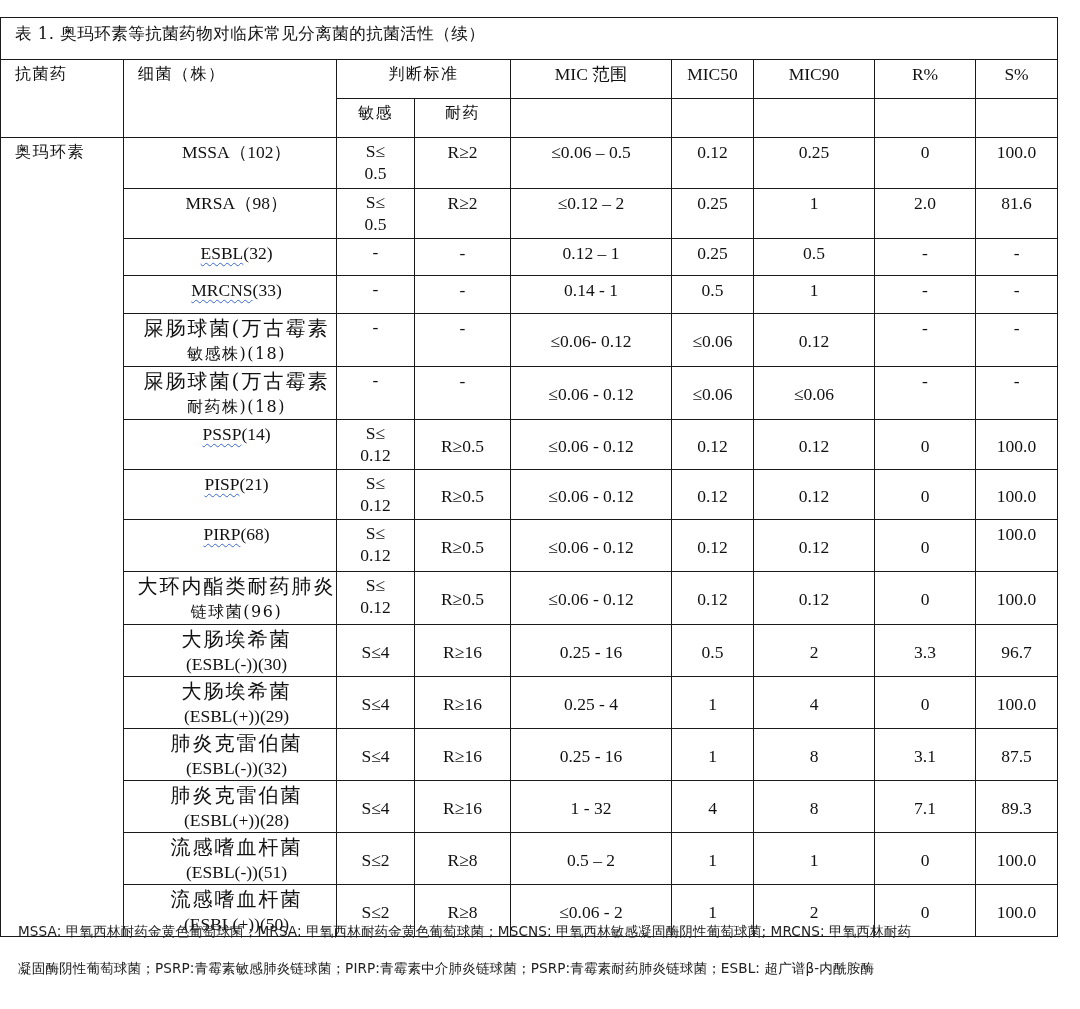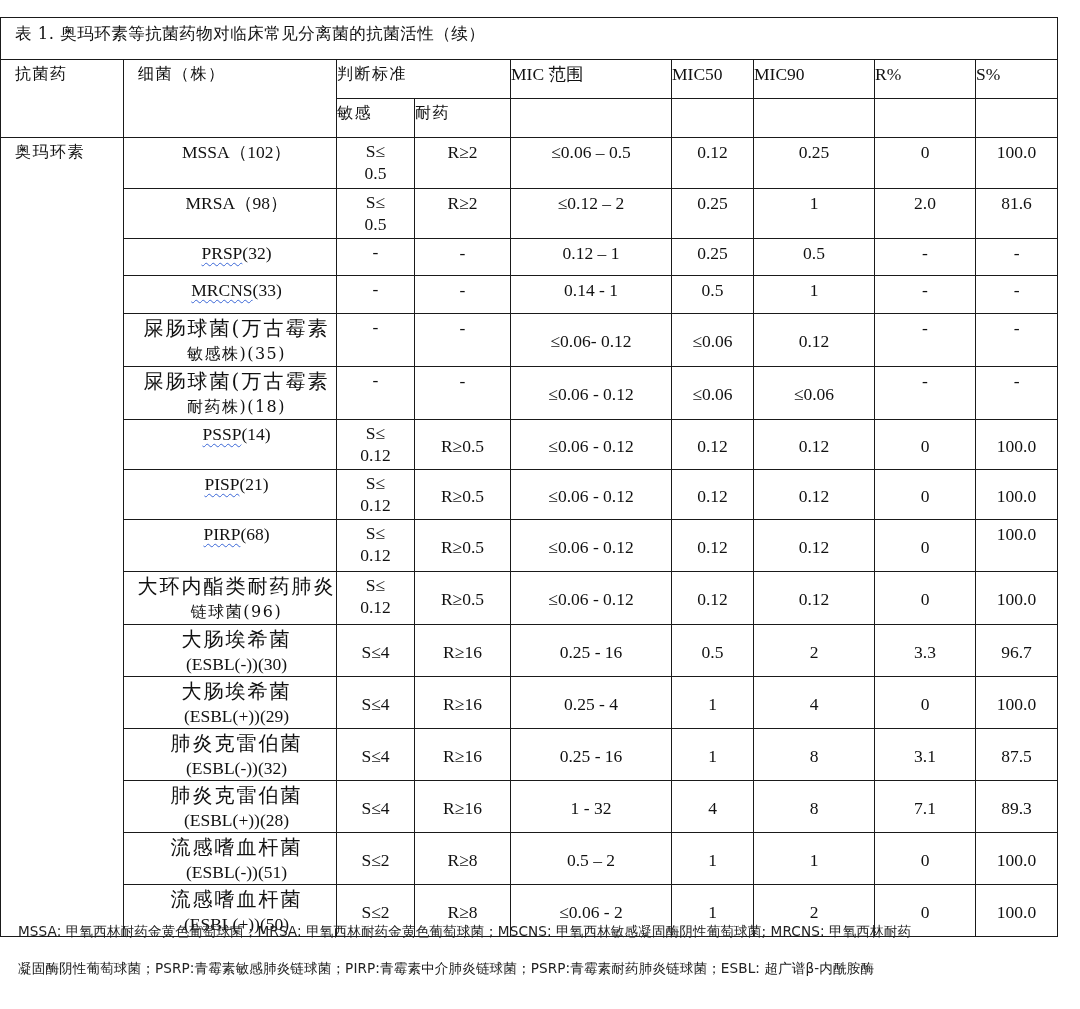--- a/index.html
+++ b/index.html
@@ -44,21 +44,21 @@
     .hdr1 td { height: 36px; }
     .hdr2 td { height: 36px; }
     .hdr-left {
       padding-left: 14px !important;
       padding-top: 2px !important;
       font-family: "DejaVu Serif", serif;
       font-size: 16px;
       letter-spacing: 1.5px;
     }
     .hdr-center {
-      text-align: left;
+      text-align: center;
       padding-top: 2px !important;
       margin-left: 48px;
     }
     .hdr-cn {
       font-family: "DejaVu Serif", serif;
       font-size: 16px;
       letter-spacing: 1.5px;
     }
     .drug-cell {
       padding-left: 14px !important;
@@ -154,41 +154,41 @@
           <td class="bact-cell"><span>MRSA（98）</span></td>
           <td class="c crit"><span>S≤</span><br><span>0.5</span></td>
           <td class="c">R≥2</td>
           <td class="c">≤0.12 – 2</td>
           <td class="c">0.25</td>
           <td class="c">1</td>
           <td class="c">2.0</td>
           <td class="c">81.6</td>
         </tr>
         <tr style="height: 37px;">
-          <td class="bact-cell"><span class="squiggle">PRSP</span><span>(32)</span></td>
+          <td class="bact-cell"><span class="squiggle">ESBL</span><span>(32)</span></td>
           <td class="c crit"><span>-</span></td>
           <td class="c">-</td>
           <td class="c">0.12 – 1</td>
           <td class="c">0.25</td>
           <td class="c">0.5</td>
           <td class="c">-</td>
           <td class="c">-</td>
         </tr>
         <tr style="height: 38px;">
           <td class="bact-cell"><span class="squiggle">MRCNS</span><span>(33)</span></td>
           <td class="c crit"><span>-</span></td>
           <td class="c">-</td>
           <td class="c">0.14 - 1</td>
           <td class="c">0.5</td>
           <td class="c">1</td>
           <td class="c">-</td>
           <td class="c">-</td>
         </tr>
         <tr style="height: 52px;">
-          <td class="bact-cell"><span class="cn">屎肠球菌(万古霉素</span><br><span class="cn-mixed" style="font-family: &quot;DejaVu Serif&quot;, serif; font-size: 16px; letter-spacing: 1.5px;">敏感株)(35)</span></td>
+          <td class="bact-cell"><span class="cn">屎肠球菌(万古霉素</span><br><span class="cn-mixed" style="font-family: &quot;DejaVu Serif&quot;, serif; font-size: 16px; letter-spacing: 1.5px;">敏感株)(18)</span></td>
           <td class="c crit"><span>-</span></td>
           <td class="c">-</td>
           <td class="c mid">≤0.06- 0.12</td>
           <td class="c mid">≤0.06</td>
           <td class="c mid">0.12</td>
           <td class="c">-</td>
           <td class="c">-</td>
         </tr>
         <tr style="height: 53px;">
           <td class="bact-cell"><span class="cn">屎肠球菌(万古霉素</span><br><span class="cn-mixed" style="font-family: &quot;DejaVu Serif&quot;, serif; font-size: 16px; letter-spacing: 1.5px;">耐药株)(18)</span></td>

